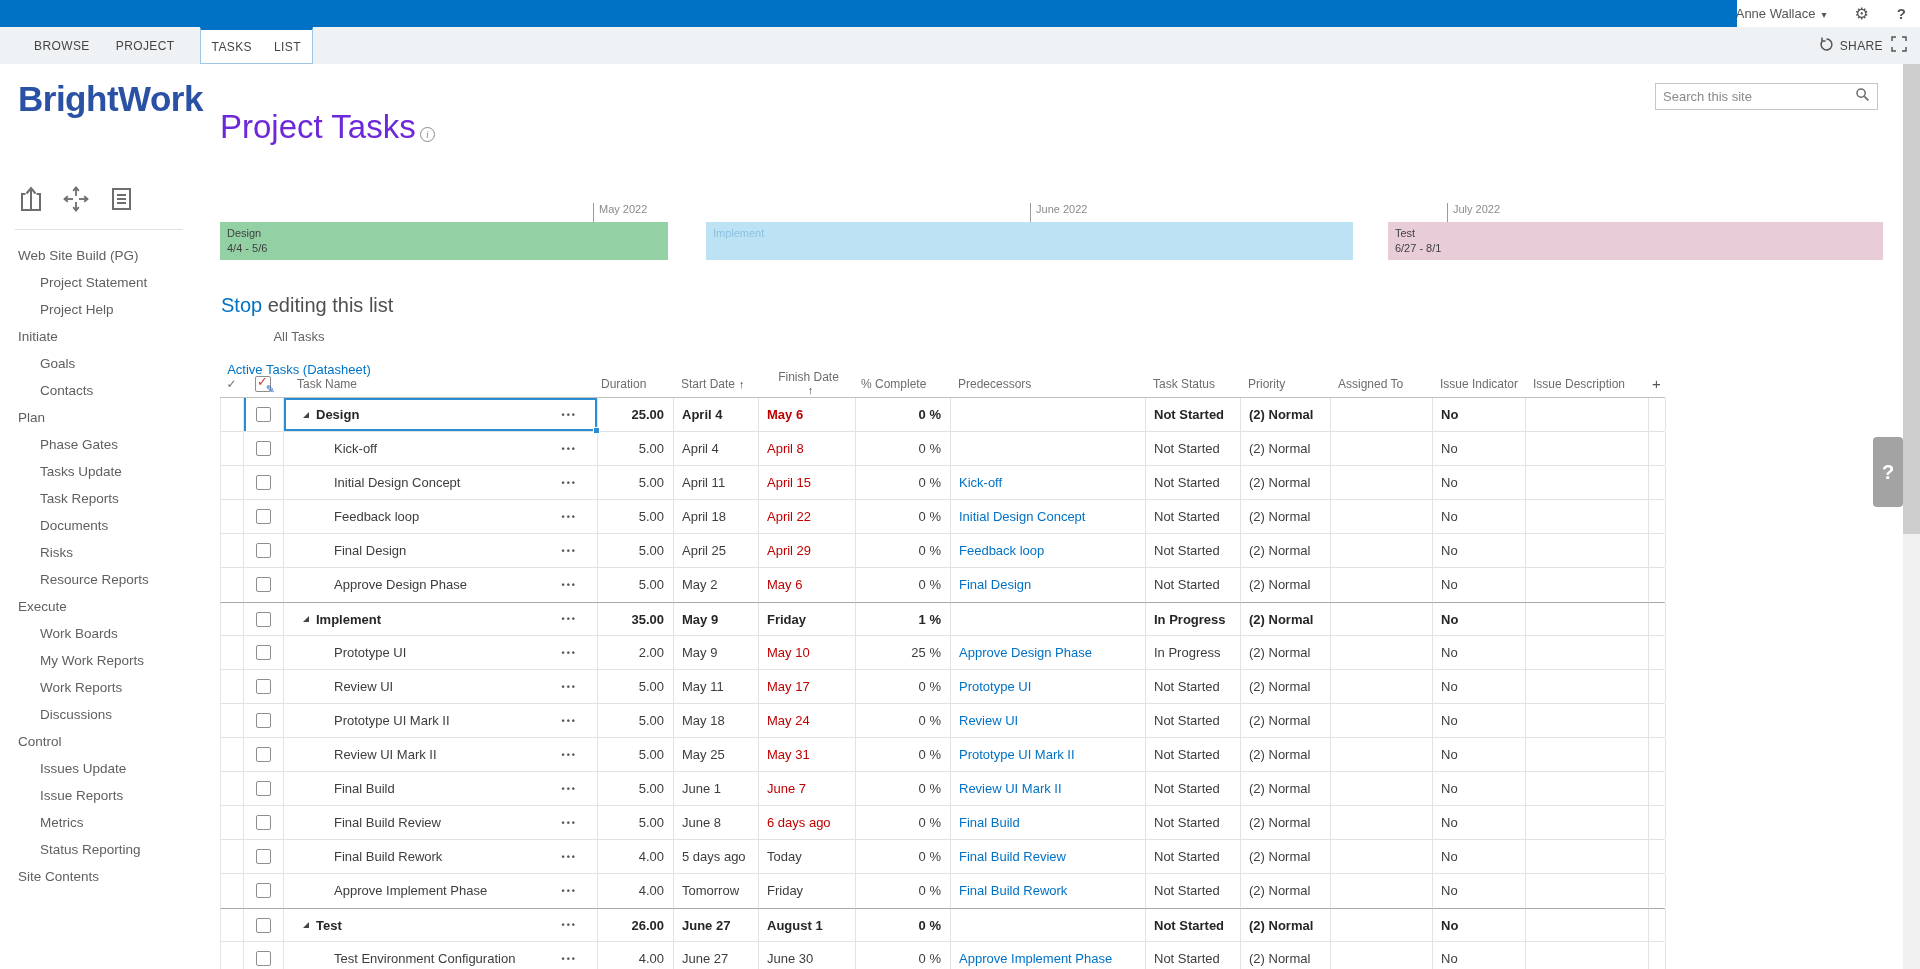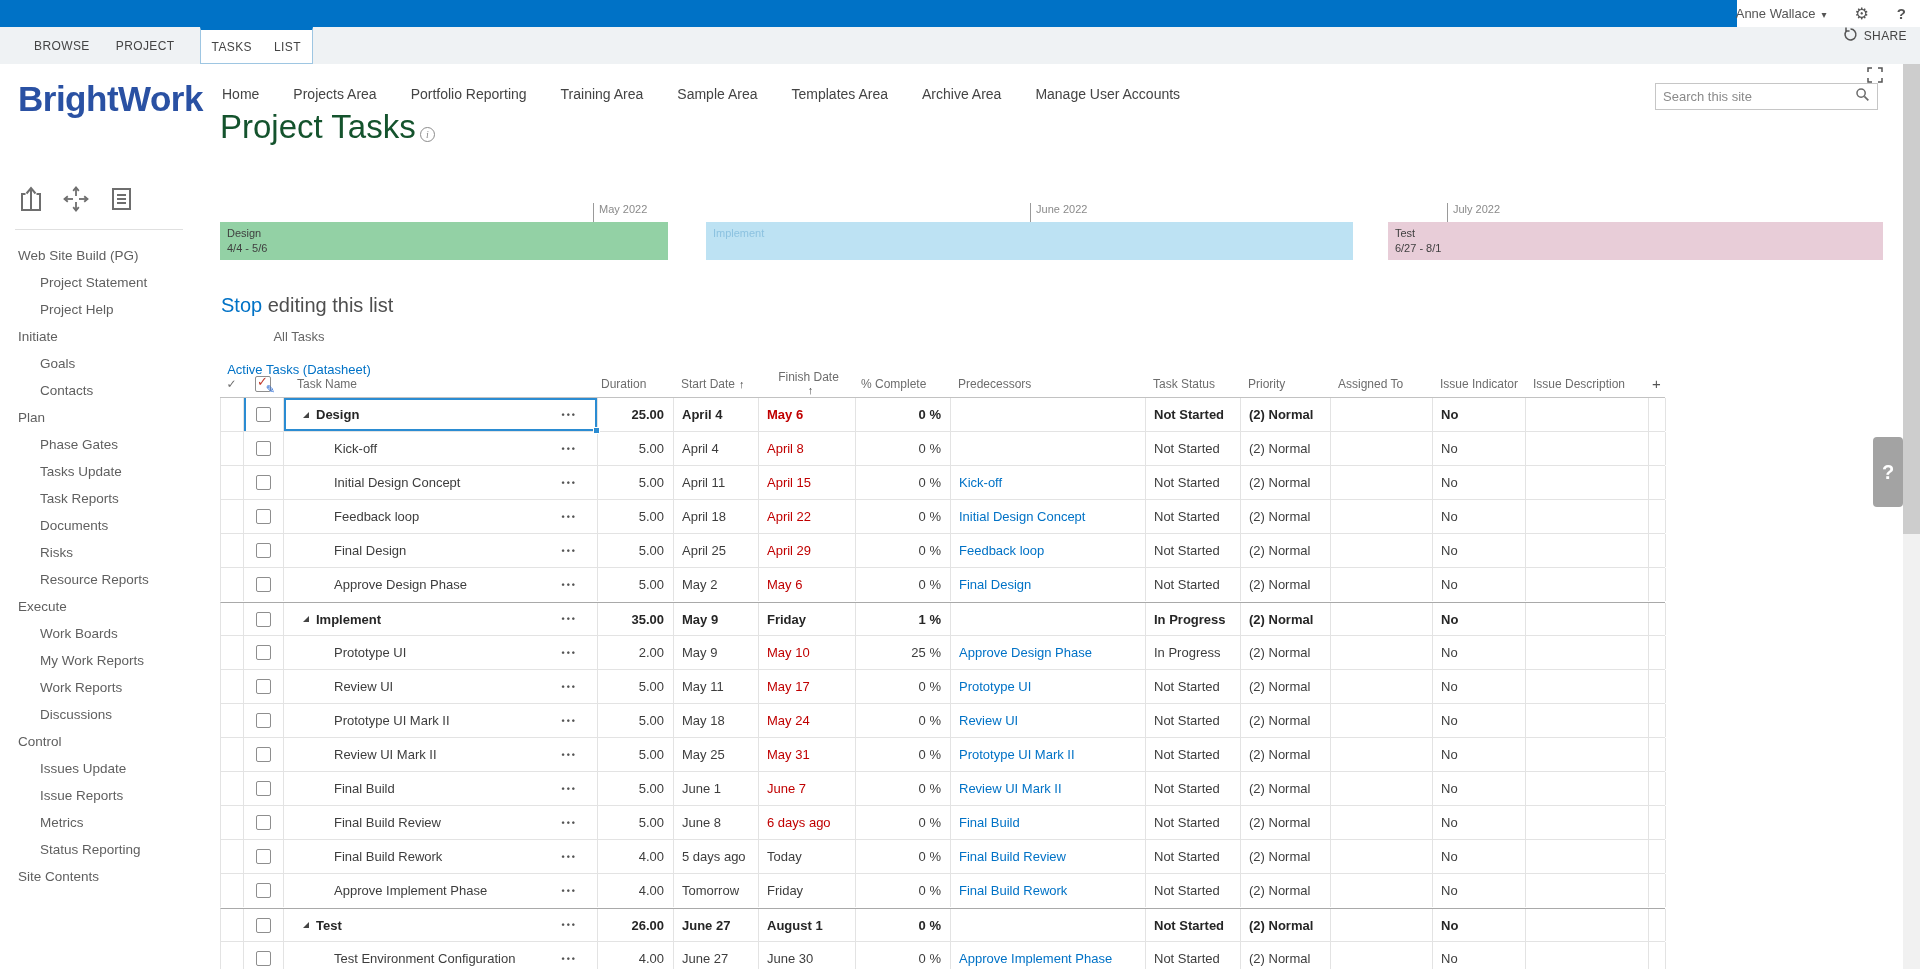--- a/index.html
+++ b/index.html
@@ -15,30 +15,30 @@
   .caret::after { content:"▾"; font-size:10px; color:#555; }
   .suite-gear { font-size:16px; line-height:16px; }
   .suite-help { font-weight:bold; font-size:15px; }
 
   
   .ribbonrow { position:absolute; top:27px; left:0; width:1920px; height:37px; background:#eff2f4; }
   .tabs { position:absolute; left:21px; top:0; height:37px; display:flex; align-items:stretch; font-size:12px; color:#444; }
   .tab { display:flex; align-items:center; padding:0 13px; letter-spacing:.4px; }
   .tabgroup { display:flex; margin-left:12px; background:#fff; border:1px solid #9ec6e2; border-top:3px solid #0072c6; }
   .tabgroup .tab { padding:0 11px; }
-  .ribbon-right { position:absolute; right:13px; top:0; height:37px; display:flex; align-items:center; gap:22px; color:#444; font-size:12px; letter-spacing:.4px;flex-direction:column; }
+  .ribbon-right { position:absolute; right:13px; top:0; height:37px; display:flex; align-items:center; gap:8px; color:#444; font-size:12px; letter-spacing:.4px; }
   .share-wrap { display:flex; align-items:center; gap:6px; }
 
   
   .logo { position:absolute; left:18px; top:79px; font-size:35px; font-weight:bold; color:#2a51a3; letter-spacing:-0.5px; }
   .topnav { position:absolute; left:222px; top:86px; display:flex; gap:34px; font-size:14px; color:#444; }
   .search { position:absolute; left:1655px; top:83px; width:223px; height:27px; border:1px solid #c6c6c6; background:#fff; display:flex; align-items:center; padding:0 7px; }
   .search input { border:none; outline:none; flex:1; font-size:13px; color:#444; background:transparent; font-family:inherit; }
   .search input::placeholder { color:#8a8a8a; }
-  .page-title { position:absolute; left:220px; top:108px; font-size:33px; font-weight:300; color:#14532d; }
+  .page-title { position:absolute; left:220px; top:108px; font-size:33px; font-weight:300; color:#6d28d9; }
   .info-icon { position:absolute; left:420px; top:127px; width:15px; height:15px; border:1px solid #8b8b8b; border-radius:50%; color:#8b8b8b; font-size:10px; line-height:13px; text-align:center; font-family:"Liberation Serif",serif; font-style:italic; }
 
   
   .tool-icons { position:absolute; left:16px; top:184px; display:flex; gap:15px; }
   .tool-icons svg { display:block; }
   .divider { position:absolute; left:15px; top:229px; width:168px; height:1px; background:#e0e0e0; }
   .sidenav { position:absolute; left:18px; top:242px; font-size:13.5px; color:#5f5f5f; width:200px; }
   .sidenav .item { height:27px; line-height:27px; white-space:nowrap; cursor:default; }
   .sidenav .lvl1 { padding-left:22px; }
 
@@ -135,30 +135,20 @@
           <path d="M1 5 V1 H5"></path>
             <path d="M11 1 H15 V5"></path>
             <path d="M15 11 V15 H11"></path>
             <path d="M5 15 H1 V11"></path>
         </svg>
       </span>
     </div>
   </div>
 
   <div class="logo">BrightWork</div>
-  <div class="topnav">
-      <span class="navitem">Home</span>
-      <span class="navitem">Projects Area</span>
-      <span class="navitem">Portfolio Reporting</span>
-      <span class="navitem">Training Area</span>
-      <span class="navitem">Sample Area</span>
-      <span class="navitem">Templates Area</span>
-      <span class="navitem">Archive Area</span>
-      <span class="navitem">Manage User Accounts</span>
-    </div>
   <div class="search">
     <input type="text" placeholder="Search this site" style="">
     <span>
       <svg width="15" height="15" viewBox="0 0 16 16">
           <circle cx="6.5" cy="6.5" r="4.4" fill="none" stroke="#6b6b6b" stroke-width="1.6"></circle>
           <line x1="10" y1="10" x2="14.2" y2="14.2" stroke="#6b6b6b" stroke-width="1.8"></line>
         </svg>
     </span>
   </div>
   <div class="page-title">Project Tasks</div>

